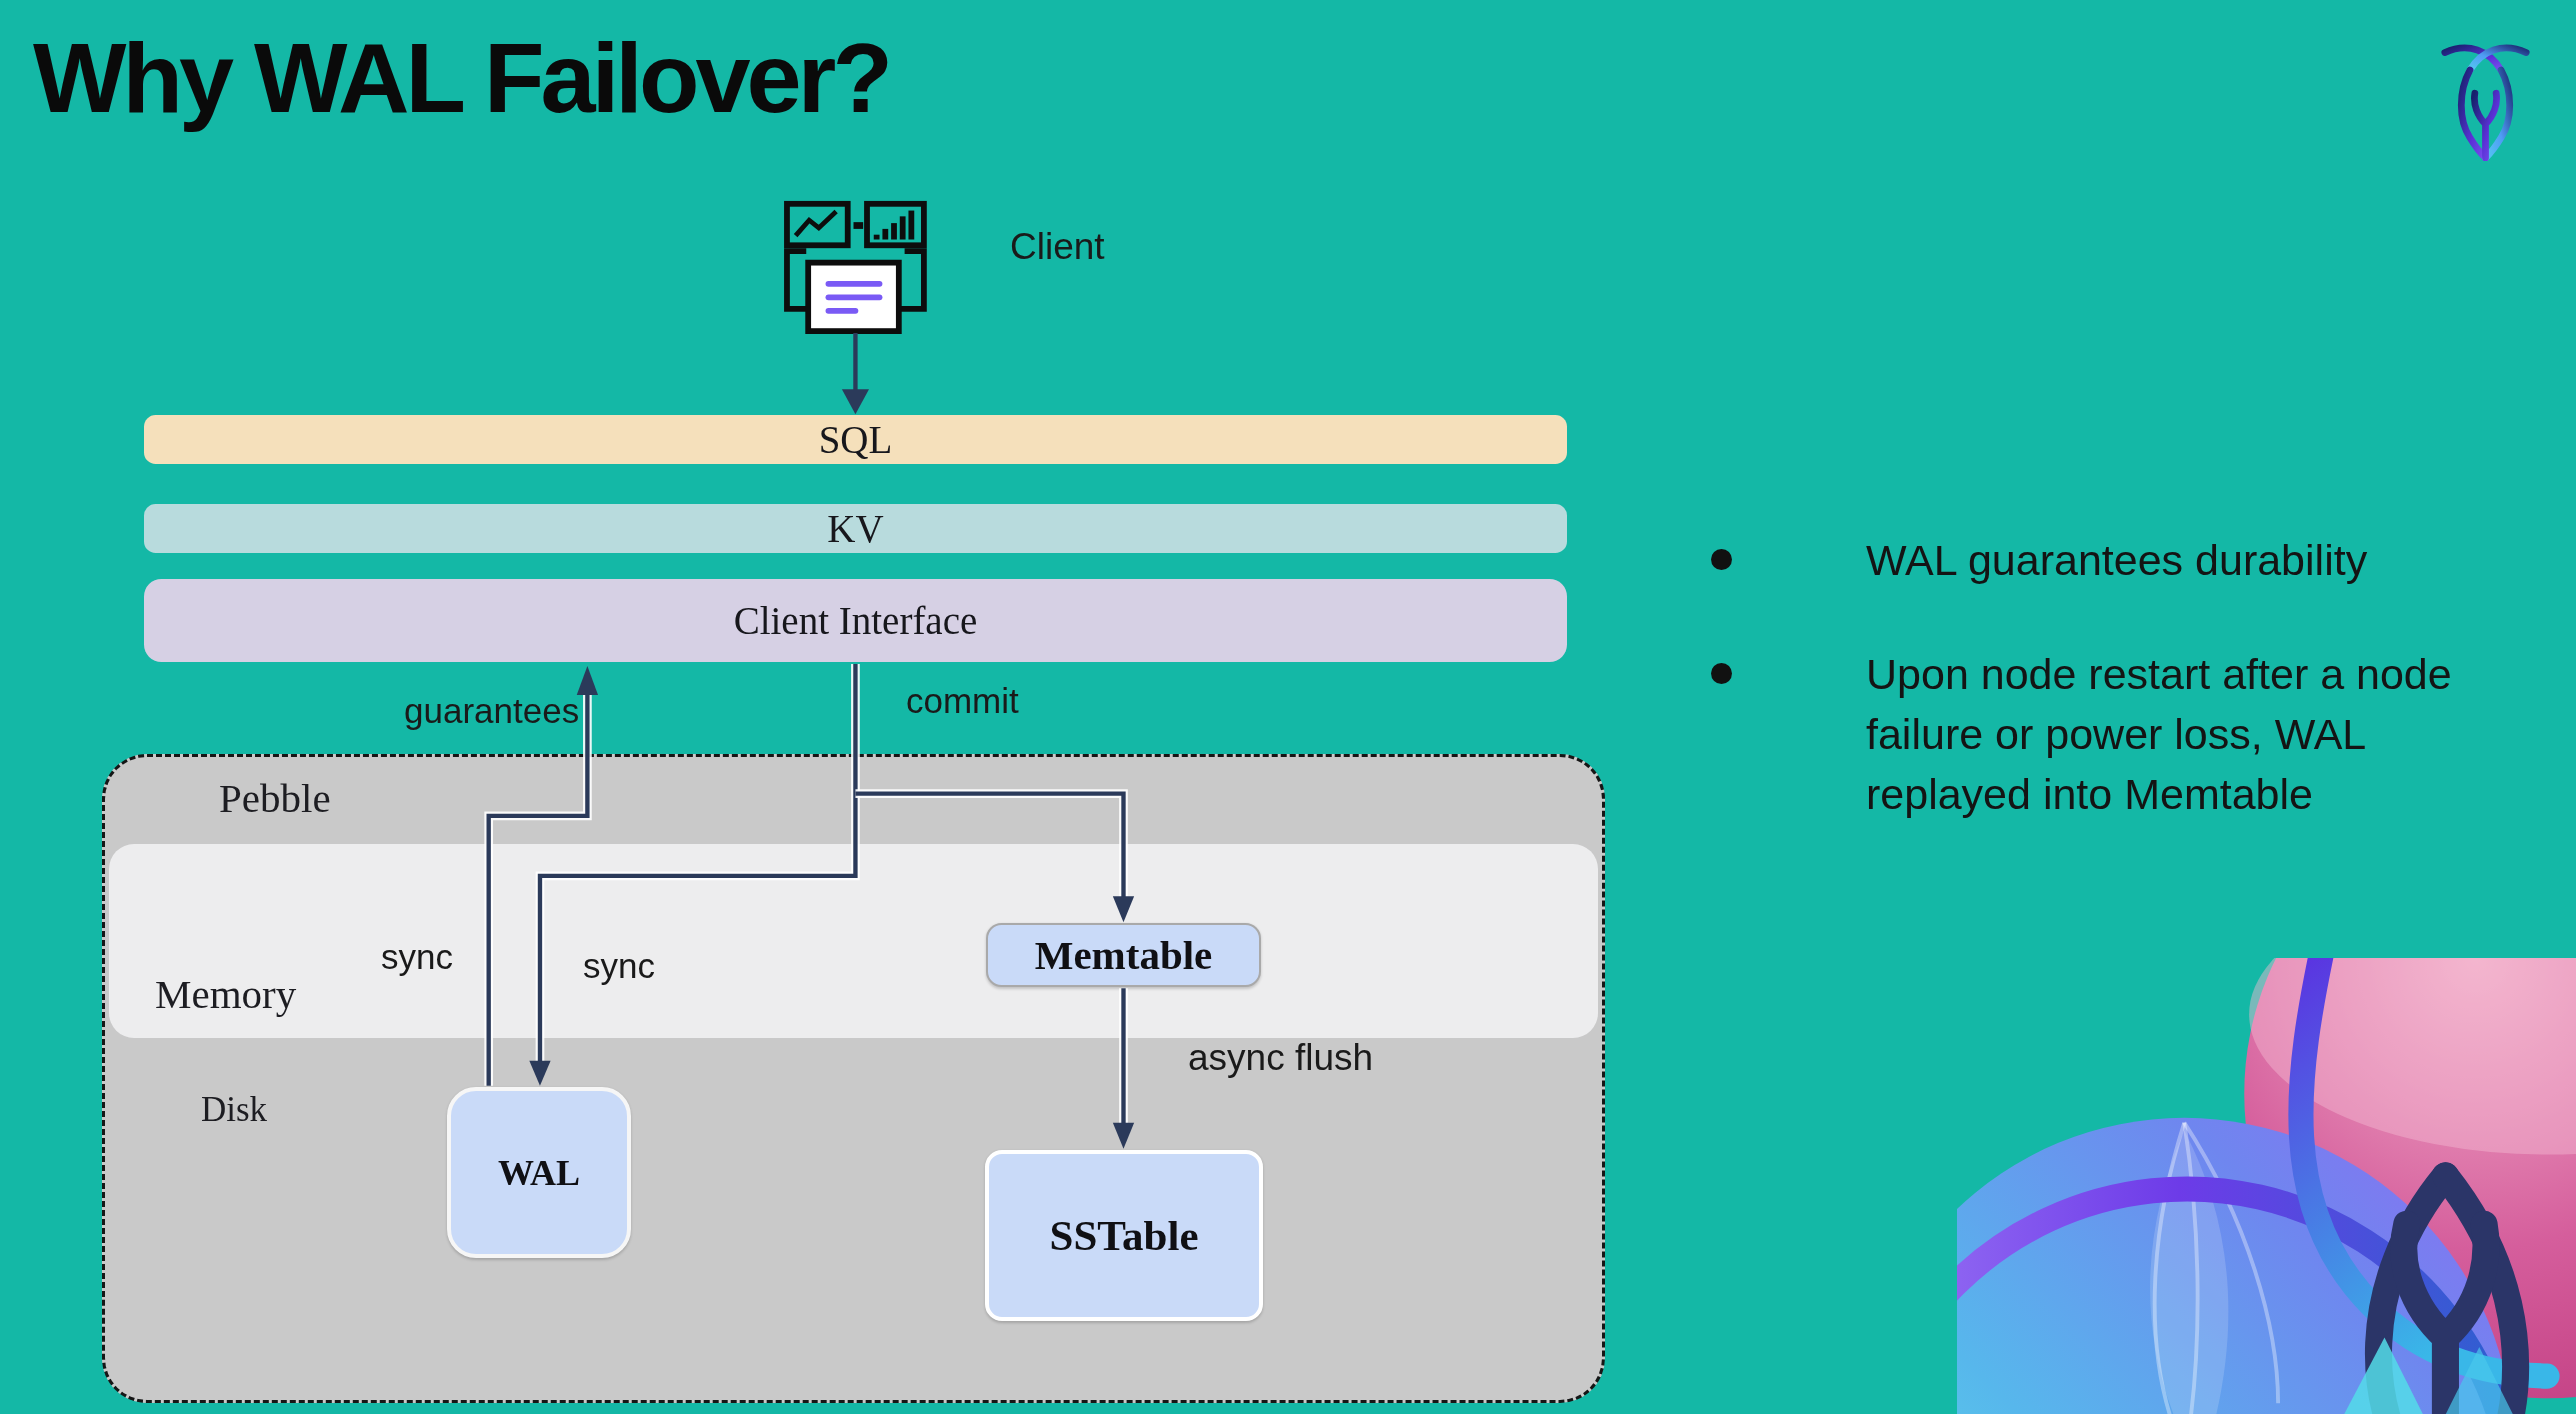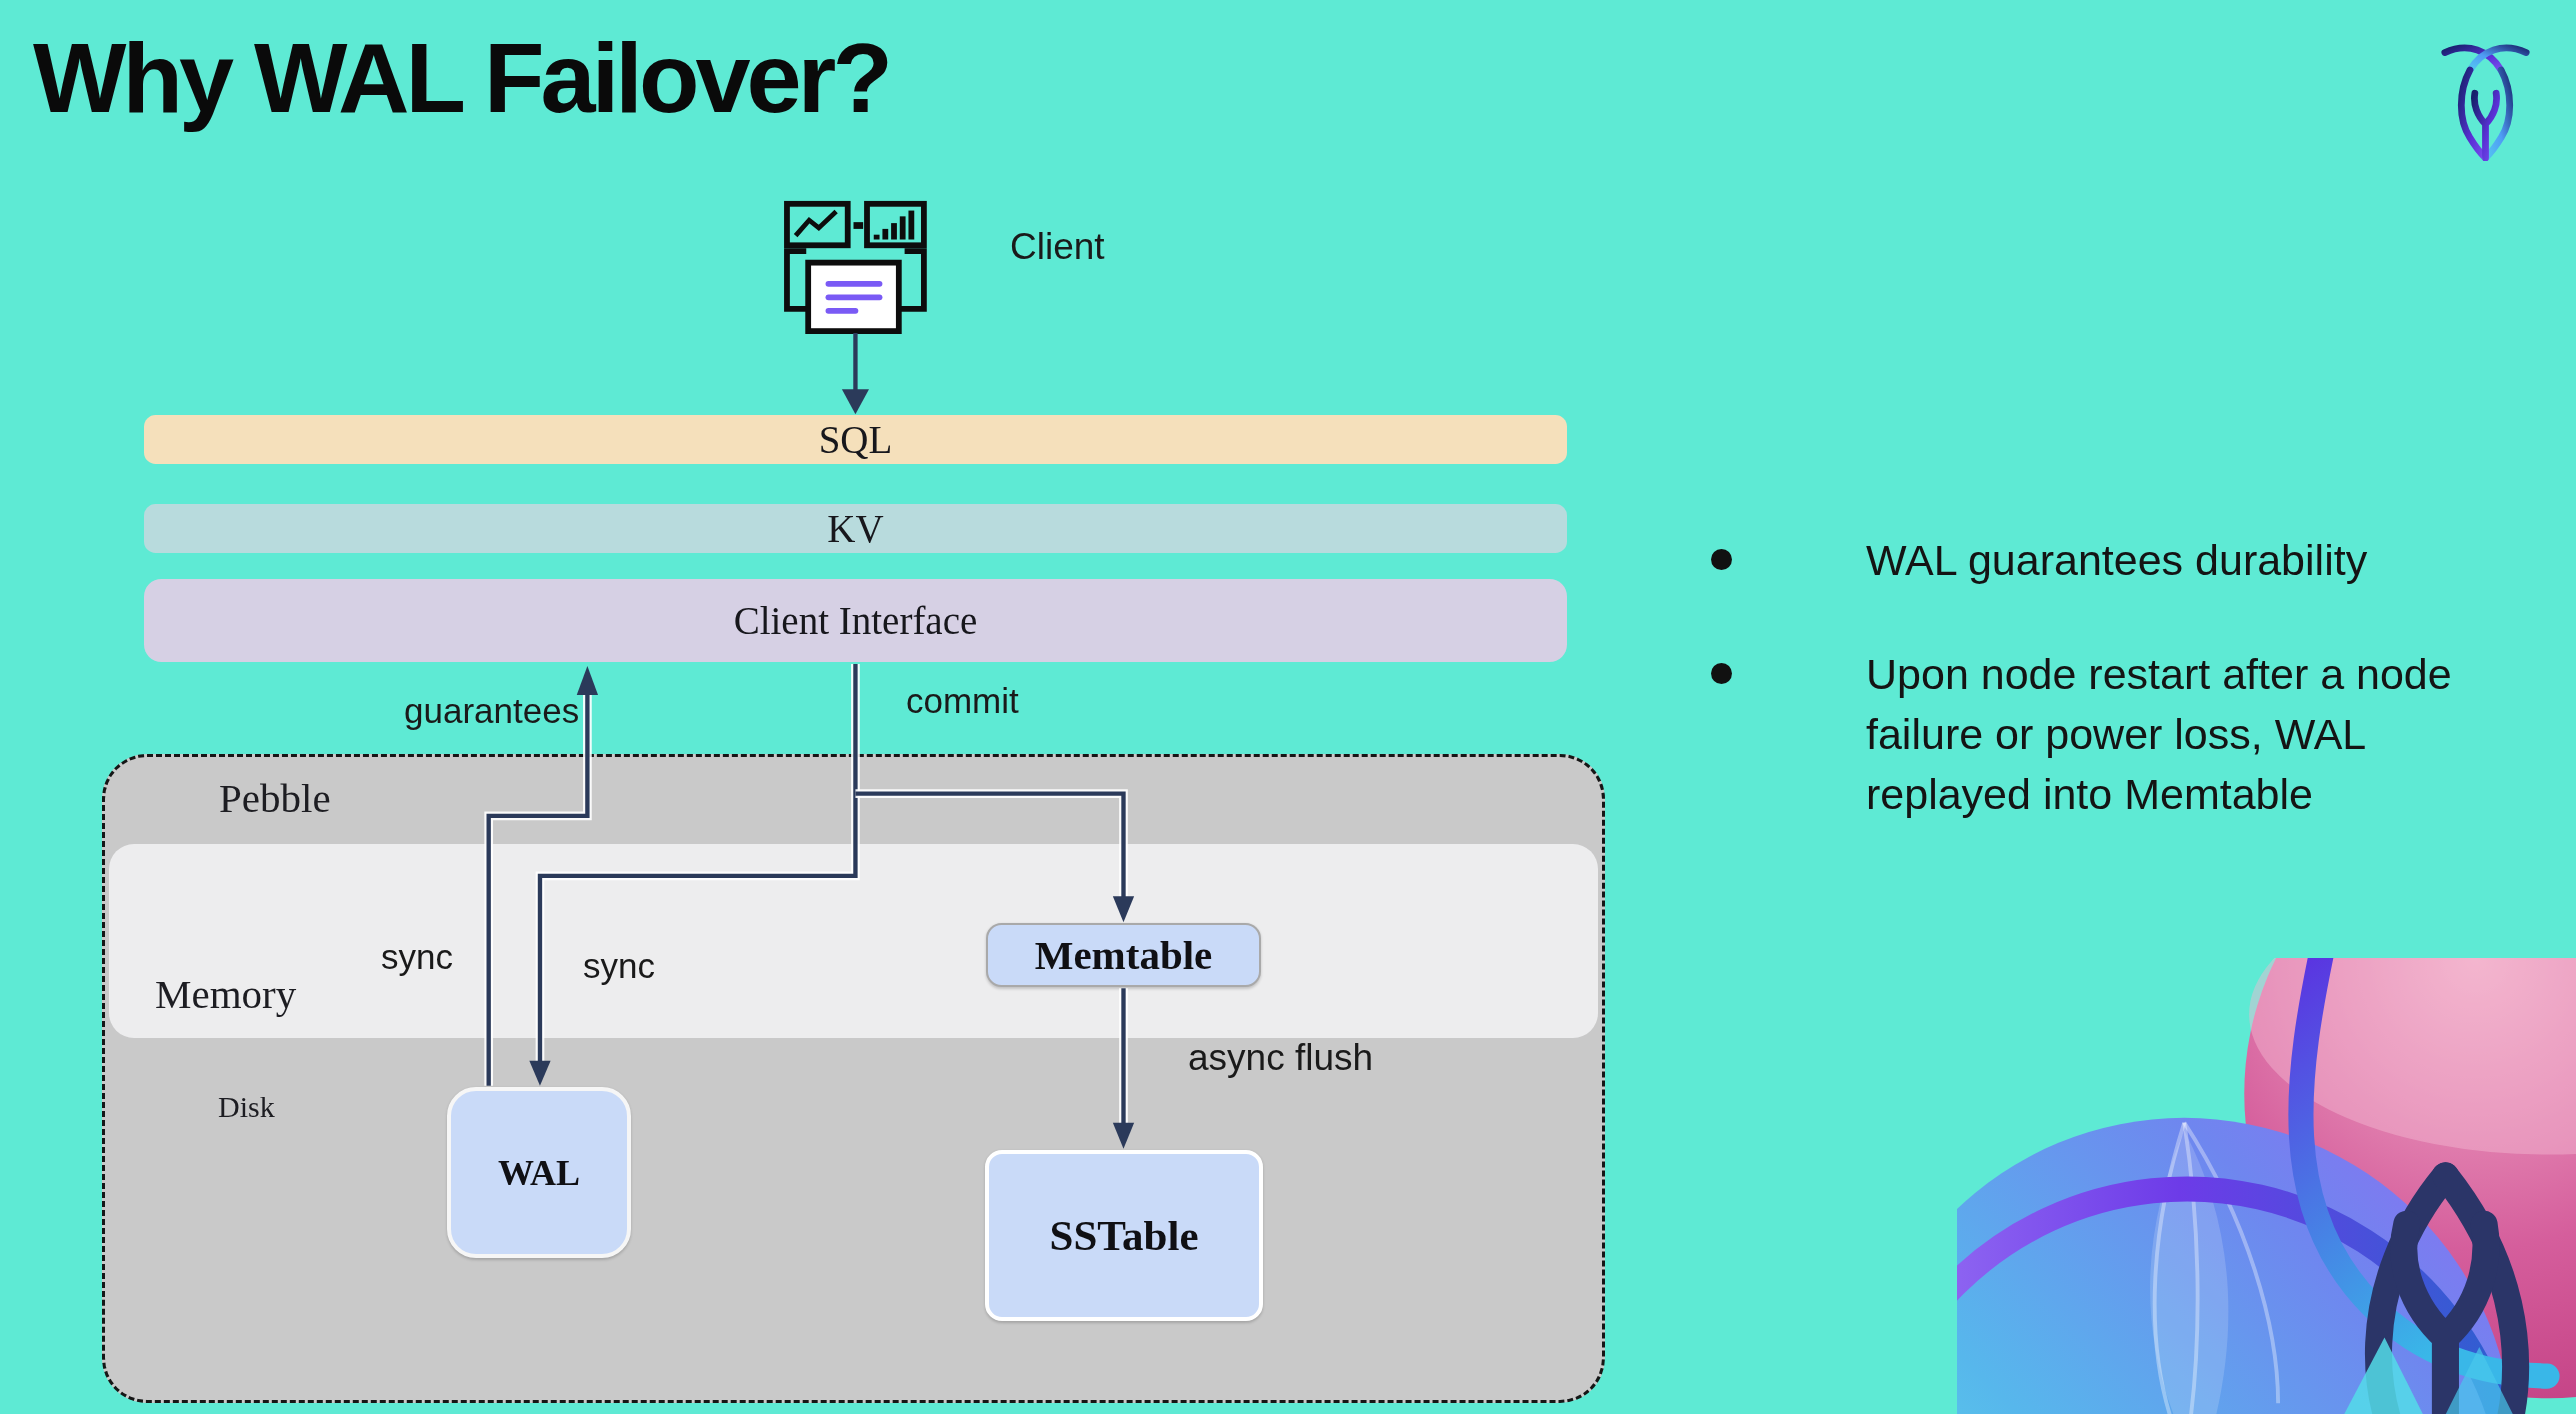--- a/index.html
+++ b/index.html
@@ -1,35 +1,35 @@
 <!DOCTYPE html>
 <html style="--sql-bar: #F5E0BB; --kv-bar: #B8DBDD; --storage-bar: #D6D0E4; --pebble-fill: #C9C9C9; --memory-fill: #EDEDEE; --node-fill: #C9DAF8; --arrow-color: #2B3A5A; --doc-line-color: #7A5AF5;"><head>
 <meta charset="utf-8">
 <style>
   html,body{margin:0;padding:0;background:#ffffff;}
-  .slide{position:relative;width:2576px;height:1415px;background:#5eead4;overflow:hidden;
+  .slide{position:relative;width:2576px;height:1415px;background:#14b8a6;overflow:hidden;
          font-family:"Liberation Sans","DejaVu Sans",sans-serif;color:#141414;}
   .abs{position:absolute;}
   
   .title{left:33px;top:21px;font-size:99px;font-weight:700;letter-spacing:-3.9px;color:#0a0a0a;}
   
   .bar{left:144px;width:1423px;display:flex;align-items:center;justify-content:center;
        font-family:"Liberation Serif","DejaVu Serif",serif;font-size:39px;color:#17171c;}
   .bar-sql{top:415px;height:49px;border-radius:11.6px;background:var(--sql-bar);}
   .bar-kv{top:504px;height:49px;border-radius:11.6px;background:var(--kv-bar);}
   .bar-storage{top:579px;height:83px;border-radius:17.4px;background:var(--storage-bar);}
   
   .pebble{left:102px;top:754px;width:1503px;height:649px;border-radius:45px;
           background:var(--pebble-fill);border:3.9px dashed #161616;box-sizing:border-box;}
   .memory-band{left:109px;top:844px;width:1489px;height:194px;border-radius:25px;
                background:var(--memory-fill);}
   .zone-label{font-family:"Liberation Serif","DejaVu Serif",serif;font-size:41px;color:#1d1d22;}
   .lbl-pebble{left:219px;top:774px;}
   .lbl-memory{left:155px;top:970px;}
-  .lbl-disk{left:218px;top:1090px;font-size:30px;}
+  .lbl-disk{left:201px;top:1090px;font-size:35px;}
   
   .node{display:flex;align-items:center;justify-content:center;box-sizing:border-box;
         background:var(--node-fill);font-family:"Liberation Serif","DejaVu Serif",serif;
         font-weight:700;color:#101014;box-shadow:0 1.9px 2.9px rgba(0,0,0,0.18);}
   .node-wal{left:447px;top:1087px;width:184px;height:171px;border-radius:29px;
             border:4.8px solid #f6f6f6;font-size:36px;}
   .node-memtable{left:986px;top:923px;width:275px;height:64px;border-radius:15.5px;
                  border:2.9px solid #a9a9a9;font-size:41px;}
   .node-sstable{left:985px;top:1150px;width:278px;height:171px;border-radius:17px;
                 border:4.8px solid #ffffff;font-size:43px;}

